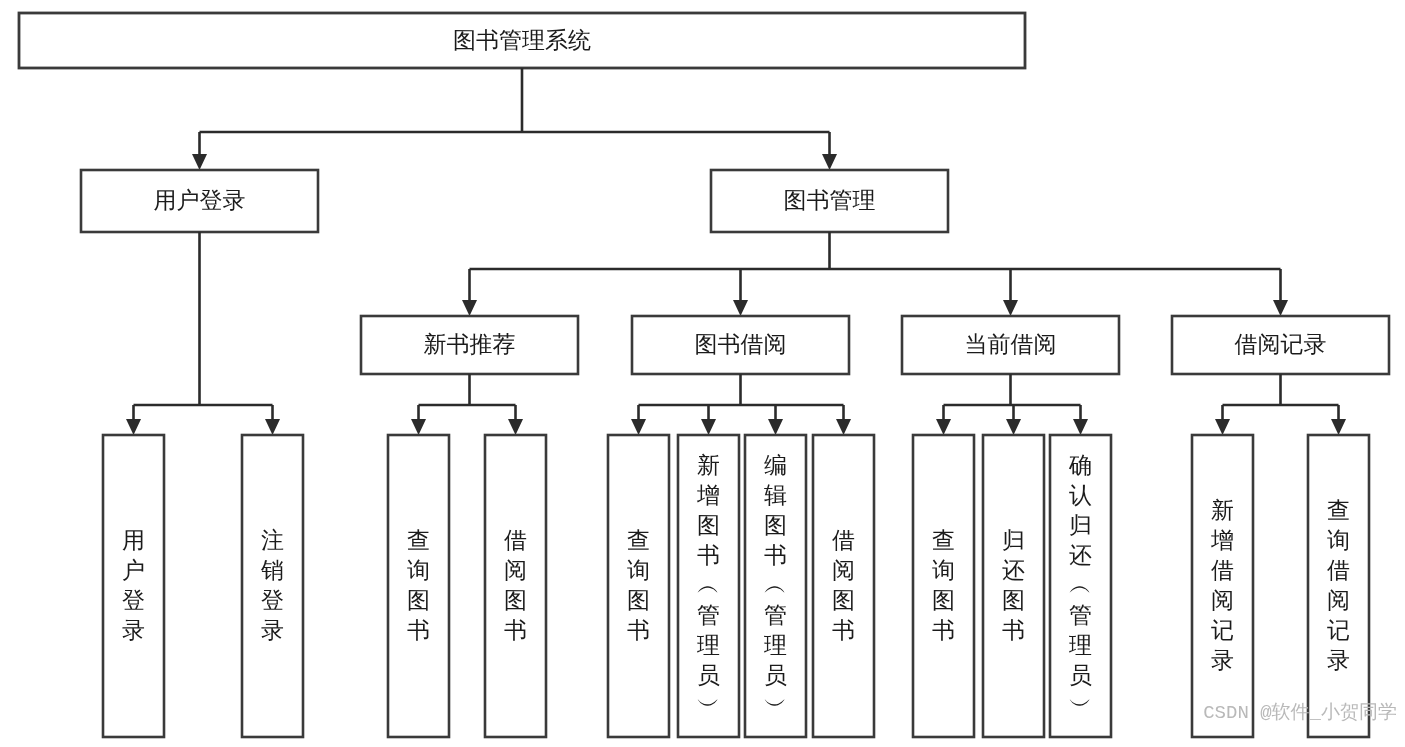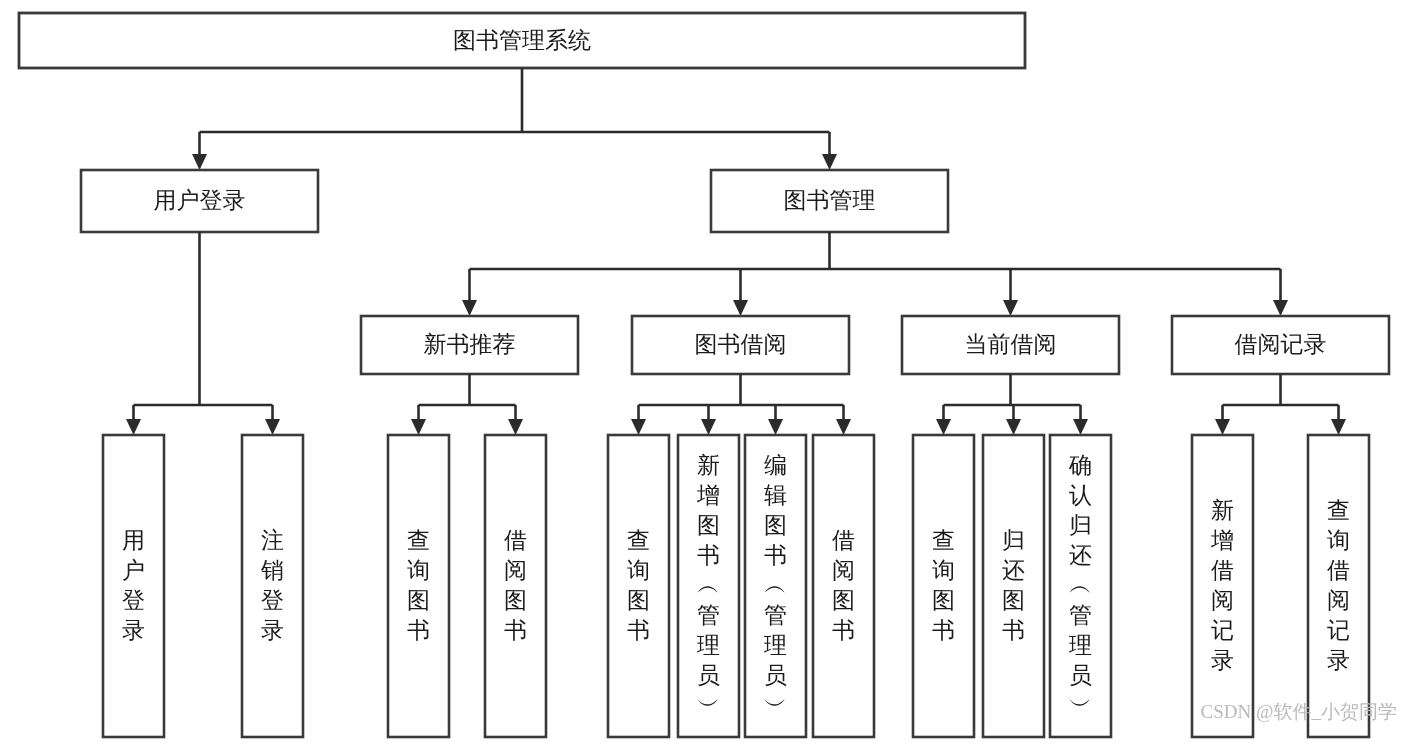--- a/index.html
+++ b/index.html
@@ -54,21 +54,21 @@
   .node-label.vertical-label {
     font-size: 23px;
     letter-spacing: 0px;
   }
   .watermark-text {
     position: absolute;
     right: 8px;
     bottom: 4px;
     color: #b9b9b9;
     font-size: 19px;
-    font-family: Liberation Serif, serif;
+    font-family: Liberation Mono, monospace;
     white-space: nowrap;
     user-select: none;
   }
 </style>
 </head>
 <body>
 
 <div id="diagram-root">
   <svg class="diagram-canvas" id="diagram-canvas" viewBox="0 0 1405 747" xmlns="http://www.w3.org/2000/svg">
       <g>

